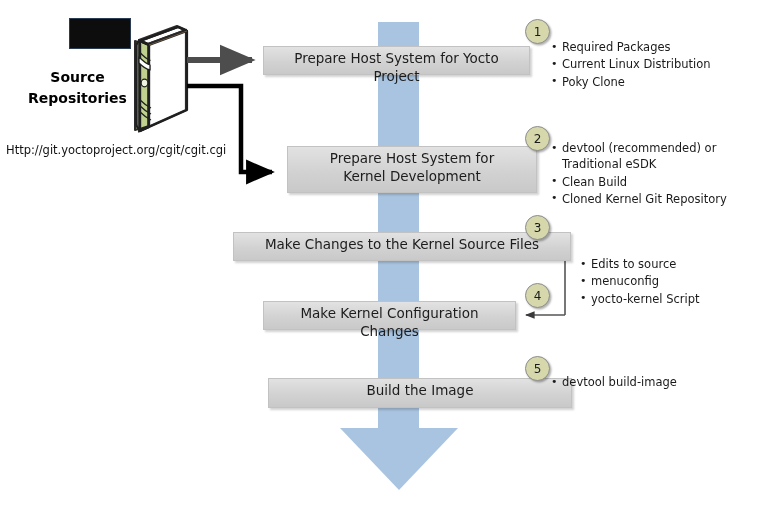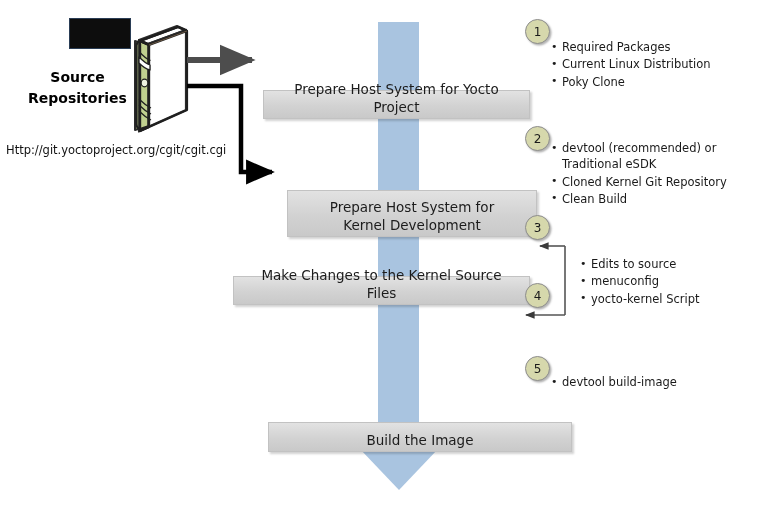--- a/index.html
+++ b/index.html
@@ -40,33 +40,32 @@
     border-top: 62px solid #a9c4e0;
   }
 
   
   .box {
     position: absolute;
     background: linear-gradient(to bottom, #e2e2e2 0%, #d2d2d2 55%, #c9c9c9 100%);
     border: 1px solid #c2c2c2;
     box-shadow: 2px 2px 2px rgba(0,0,0,0.18);
     display: flex;
-    align-items: flex-end;
+    align-items: flex-start;
     justify-content: center;
     text-align: center;
     font-size: 13.5px;
     color: #1c1c1c;
     line-height: 1.35;
     box-sizing: border-box;
     padding: 2px 26px;
-    margin-top: 44px;
   }
   #box-1 { left: 263px; top: 46px;  width: 267px; height: 29px; }
   #box-2 { left: 287px; top: 146px; width: 250px; height: 47px; }
-  #box-3 { left: 233px; top: 232px; width: 297px; height: 29px; }
+  #box-3 { left: 233px; top: 232px; width: 338px; height: 29px; }
   #box-4 { left: 263px; top: 301px; width: 253px; height: 29px; }
   #box-5 { left: 268px; top: 378px; width: 304px; height: 30px; }
 
   
   .step-circle {
     position: absolute;
     width: 25px;
     height: 25px;
     border-radius: 50%;
     background: #d6d8ac;
@@ -299,40 +298,43 @@
 
   <div class="box" id="box-1">
     <span>Prepare Host System for Yocto Project</span>
   </div>
   <div class="box" id="box-2">
     <span>Prepare Host System for Kernel Development</span>
   </div>
   <div class="box" id="box-3">
     <span>Make Changes to the Kernel Source Files</span>
   </div>
+  <div class="box" id="box-4">
+    <span>Make Kernel Configuration Changes</span>
+  </div>
   <div class="box" id="box-5">
     <span>Build the Image</span>
   </div>
 
   <div class="step-circle" id="circle-1">1</div>
   <div class="step-circle" id="circle-2">2</div>
   <div class="step-circle" id="circle-3">3</div>
   <div class="step-circle" id="circle-4">4</div>
   <div class="step-circle" id="circle-5">5</div>
 
   <ul class="bullets" id="bullets-1">
     <li>Required Packages</li>
     <li>Current Linux Distribution</li>
     <li>Poky Clone</li>
   </ul>
 
   <ul class="bullets" id="bullets-2">
     <li>devtool (recommended) or Traditional eSDK</li>
+    <li>Clean Build</li>
     <li>Cloned Kernel Git Repository</li>
-    <li>Clean Build</li>
   </ul>
 
   <ul class="bullets" id="bullets-34">
     <li>Edits to source</li>
     <li>menuconfig</li>
     <li>yocto-kernel Script</li>
   </ul>
 
   <ul class="bullets" id="bullets-5">
     <li>devtool build-image</li>

